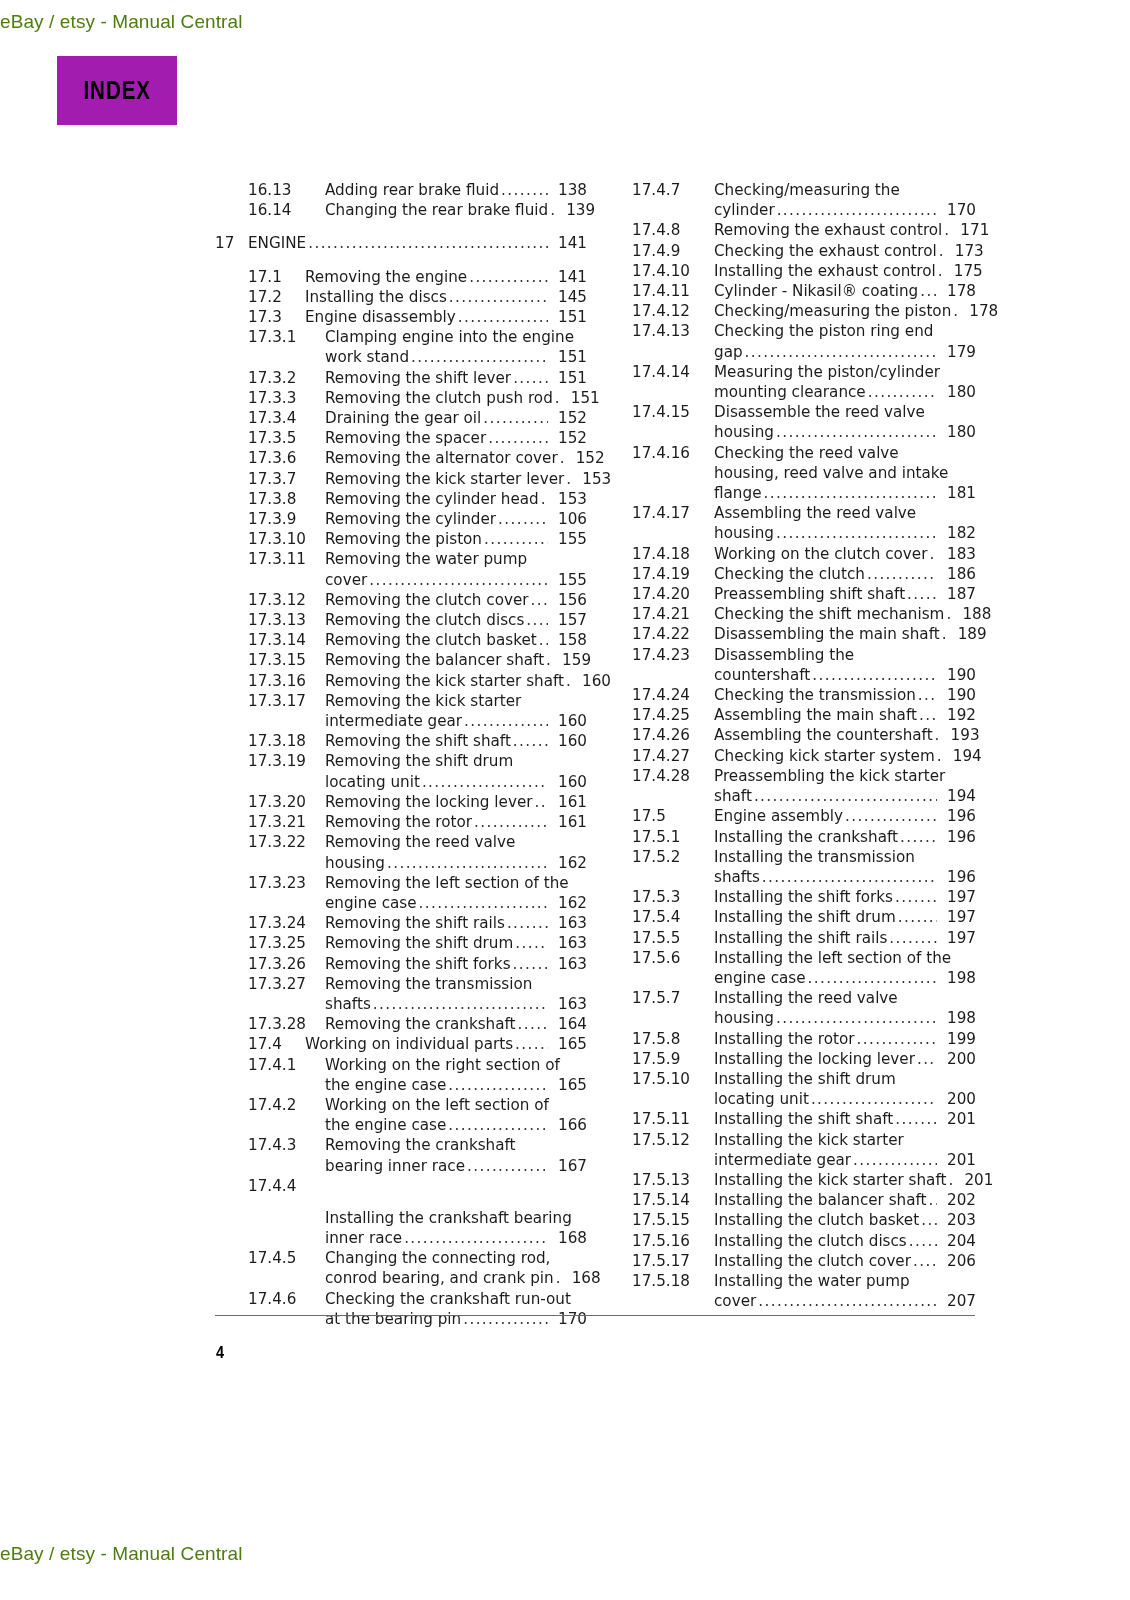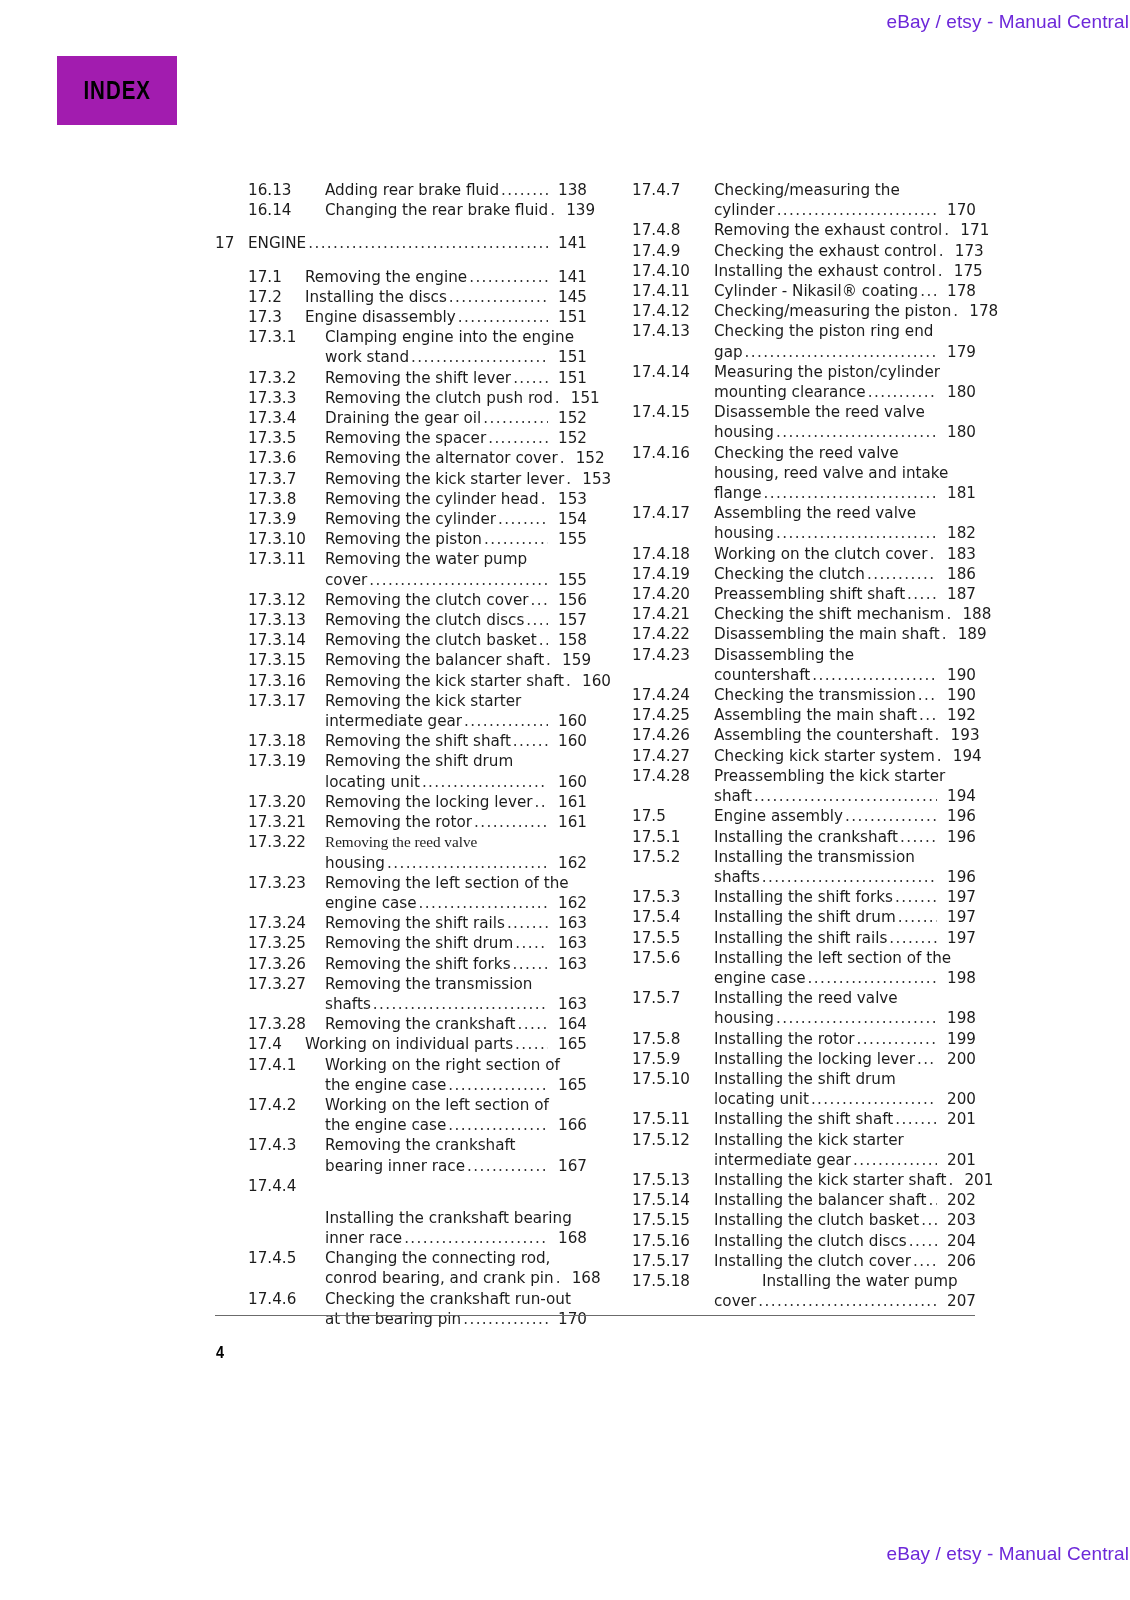--- a/index.html
+++ b/index.html
@@ -11,25 +11,25 @@
     width: 1130px; height: 1600px;
     position: relative;
     font-family: "DejaVu Sans", "Liberation Sans", sans-serif;
     color: #000000;
     overflow: hidden;
   }
 
   
   .running-head {
     position: absolute;
-    left: 0; right: 1px;
-    text-align: right;
+    left: 0; right: 17px;
+    text-align: left;
     font-size: 19px;
     letter-spacing: 0.1px;
-    color: #6d28d9;
+    color: #4d7c0f;
     font-family: "Liberation Sans", sans-serif;
   }
   .running-head.top { top: 11px; }
   .running-head.bottom { top: 1543px; }
 
   
   .index-tab {
     position: absolute;
     left: 57px; top: 56px;
     width: 120px; height: 69px;
@@ -290,21 +290,21 @@
             <span class="page">153</span>
           </span>
         </span>
       </div>
       <div class="entry lvl3">
         <span class="num">17.3.9</span>
         <span class="body">
           <span class="lastline">
             <span class="tail">Removing the cylinder</span>
             <span class="leader">............................................................................................................................................................................................................................</span>
-            <span class="page">154</span>
+            <span class="page">106</span>
           </span>
         </span>
       </div>
       <div class="entry lvl3">
         <span class="num">17.3.10</span>
         <span class="body">
           <span class="lastline">
             <span class="tail">Removing the piston</span>
             <span class="leader">............................................................................................................................................................................................................................</span>
             <span class="page">155</span>
@@ -420,21 +420,21 @@
           <span class="lastline">
             <span class="tail">Removing the rotor</span>
             <span class="leader">............................................................................................................................................................................................................................</span>
             <span class="page">161</span>
           </span>
         </span>
       </div>
       <div class="entry lvl3">
         <span class="num">17.3.22</span>
         <span class="body">
-          <span class="title" style="width: 100%; font-family: Liberation Serif, serif;">Removing the reed valve</span>
+          <span class="title" style="width: 100%;">Removing the reed valve</span>
           <span class="lastline">
             <span class="tail">housing</span>
             <span class="leader">............................................................................................................................................................................................................................</span>
             <span class="page">162</span>
           </span>
         </span>
       </div>
       <div class="entry lvl3">
         <span class="num">17.3.23</span>
         <span class="body">
@@ -985,21 +985,21 @@
           <span class="lastline">
             <span class="tail">Installing the clutch cover</span>
             <span class="leader">............................................................................................................................................................................................................................</span>
             <span class="page">206</span>
           </span>
         </span>
       </div>
       <div class="entry lvl3">
         <span class="num">17.5.18</span>
         <span class="body">
-          <span class="title" style="width: 100%; margin-left: 48px;">Installing the water pump</span>
+          <span class="title" style="width: 100%;">Installing the water pump</span>
           <span class="lastline">
             <span class="tail">cover</span>
             <span class="leader">............................................................................................................................................................................................................................</span>
             <span class="page">207</span>
           </span>
         </span>
       </div>
     </div>
 </div>
 

